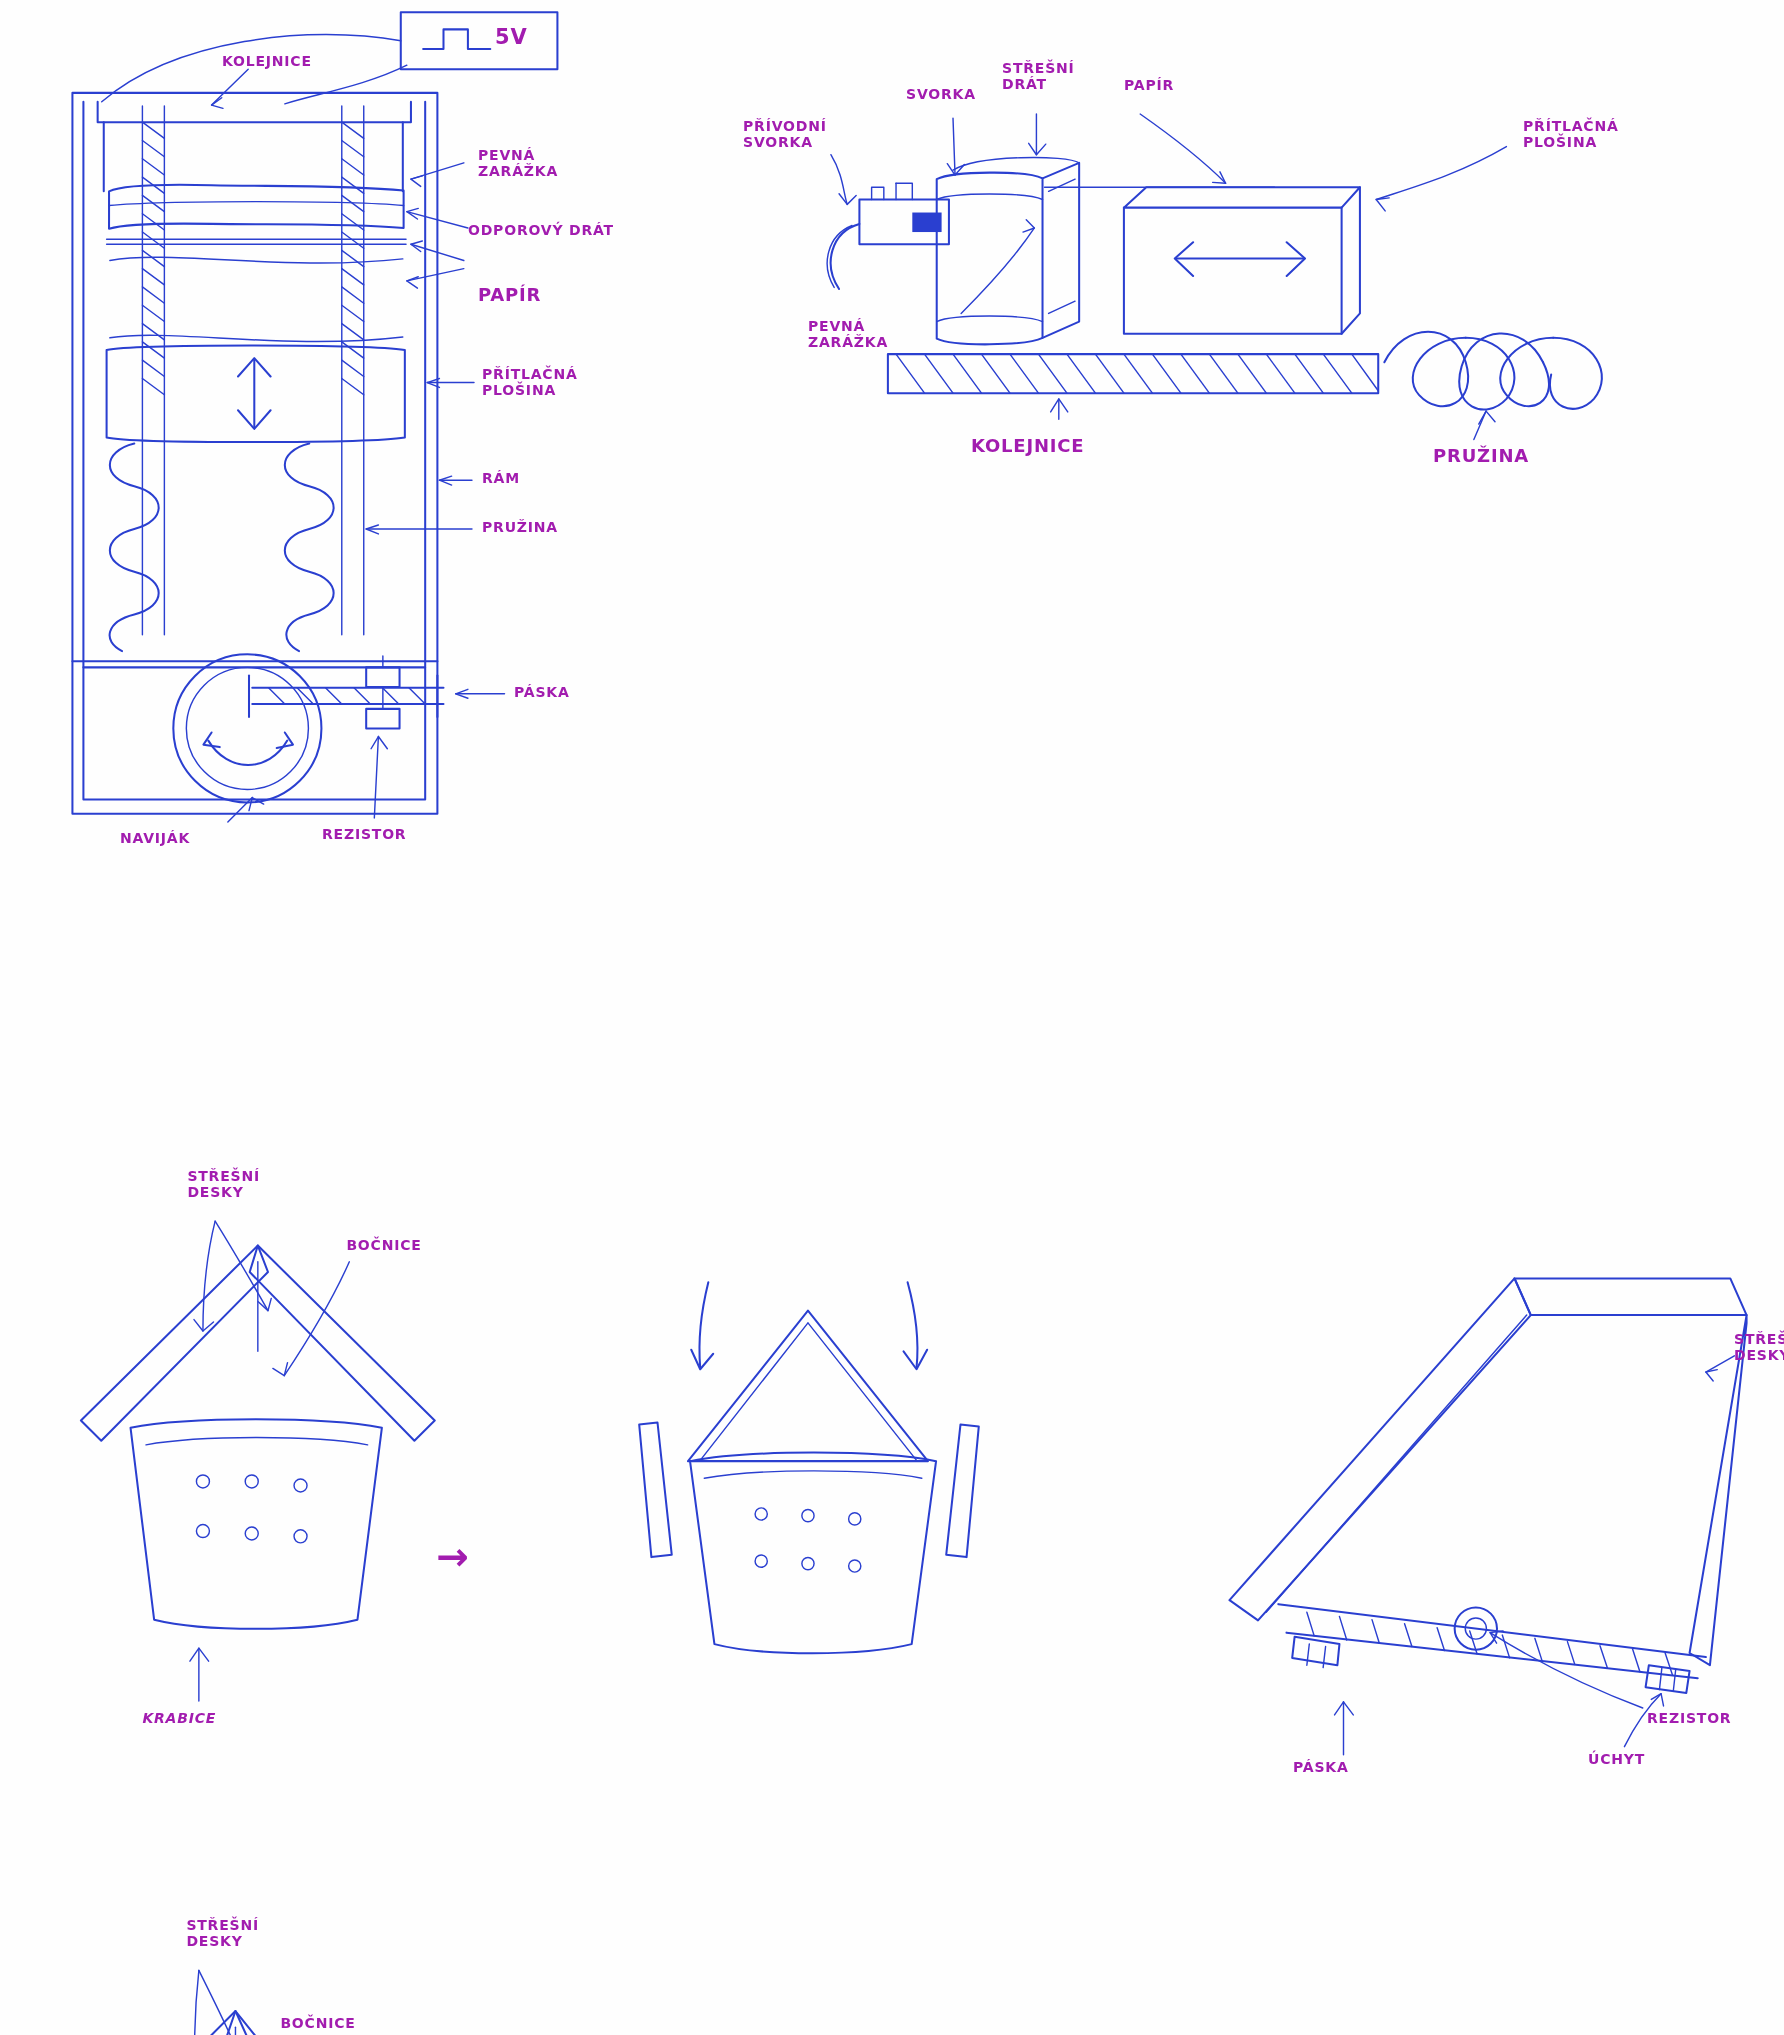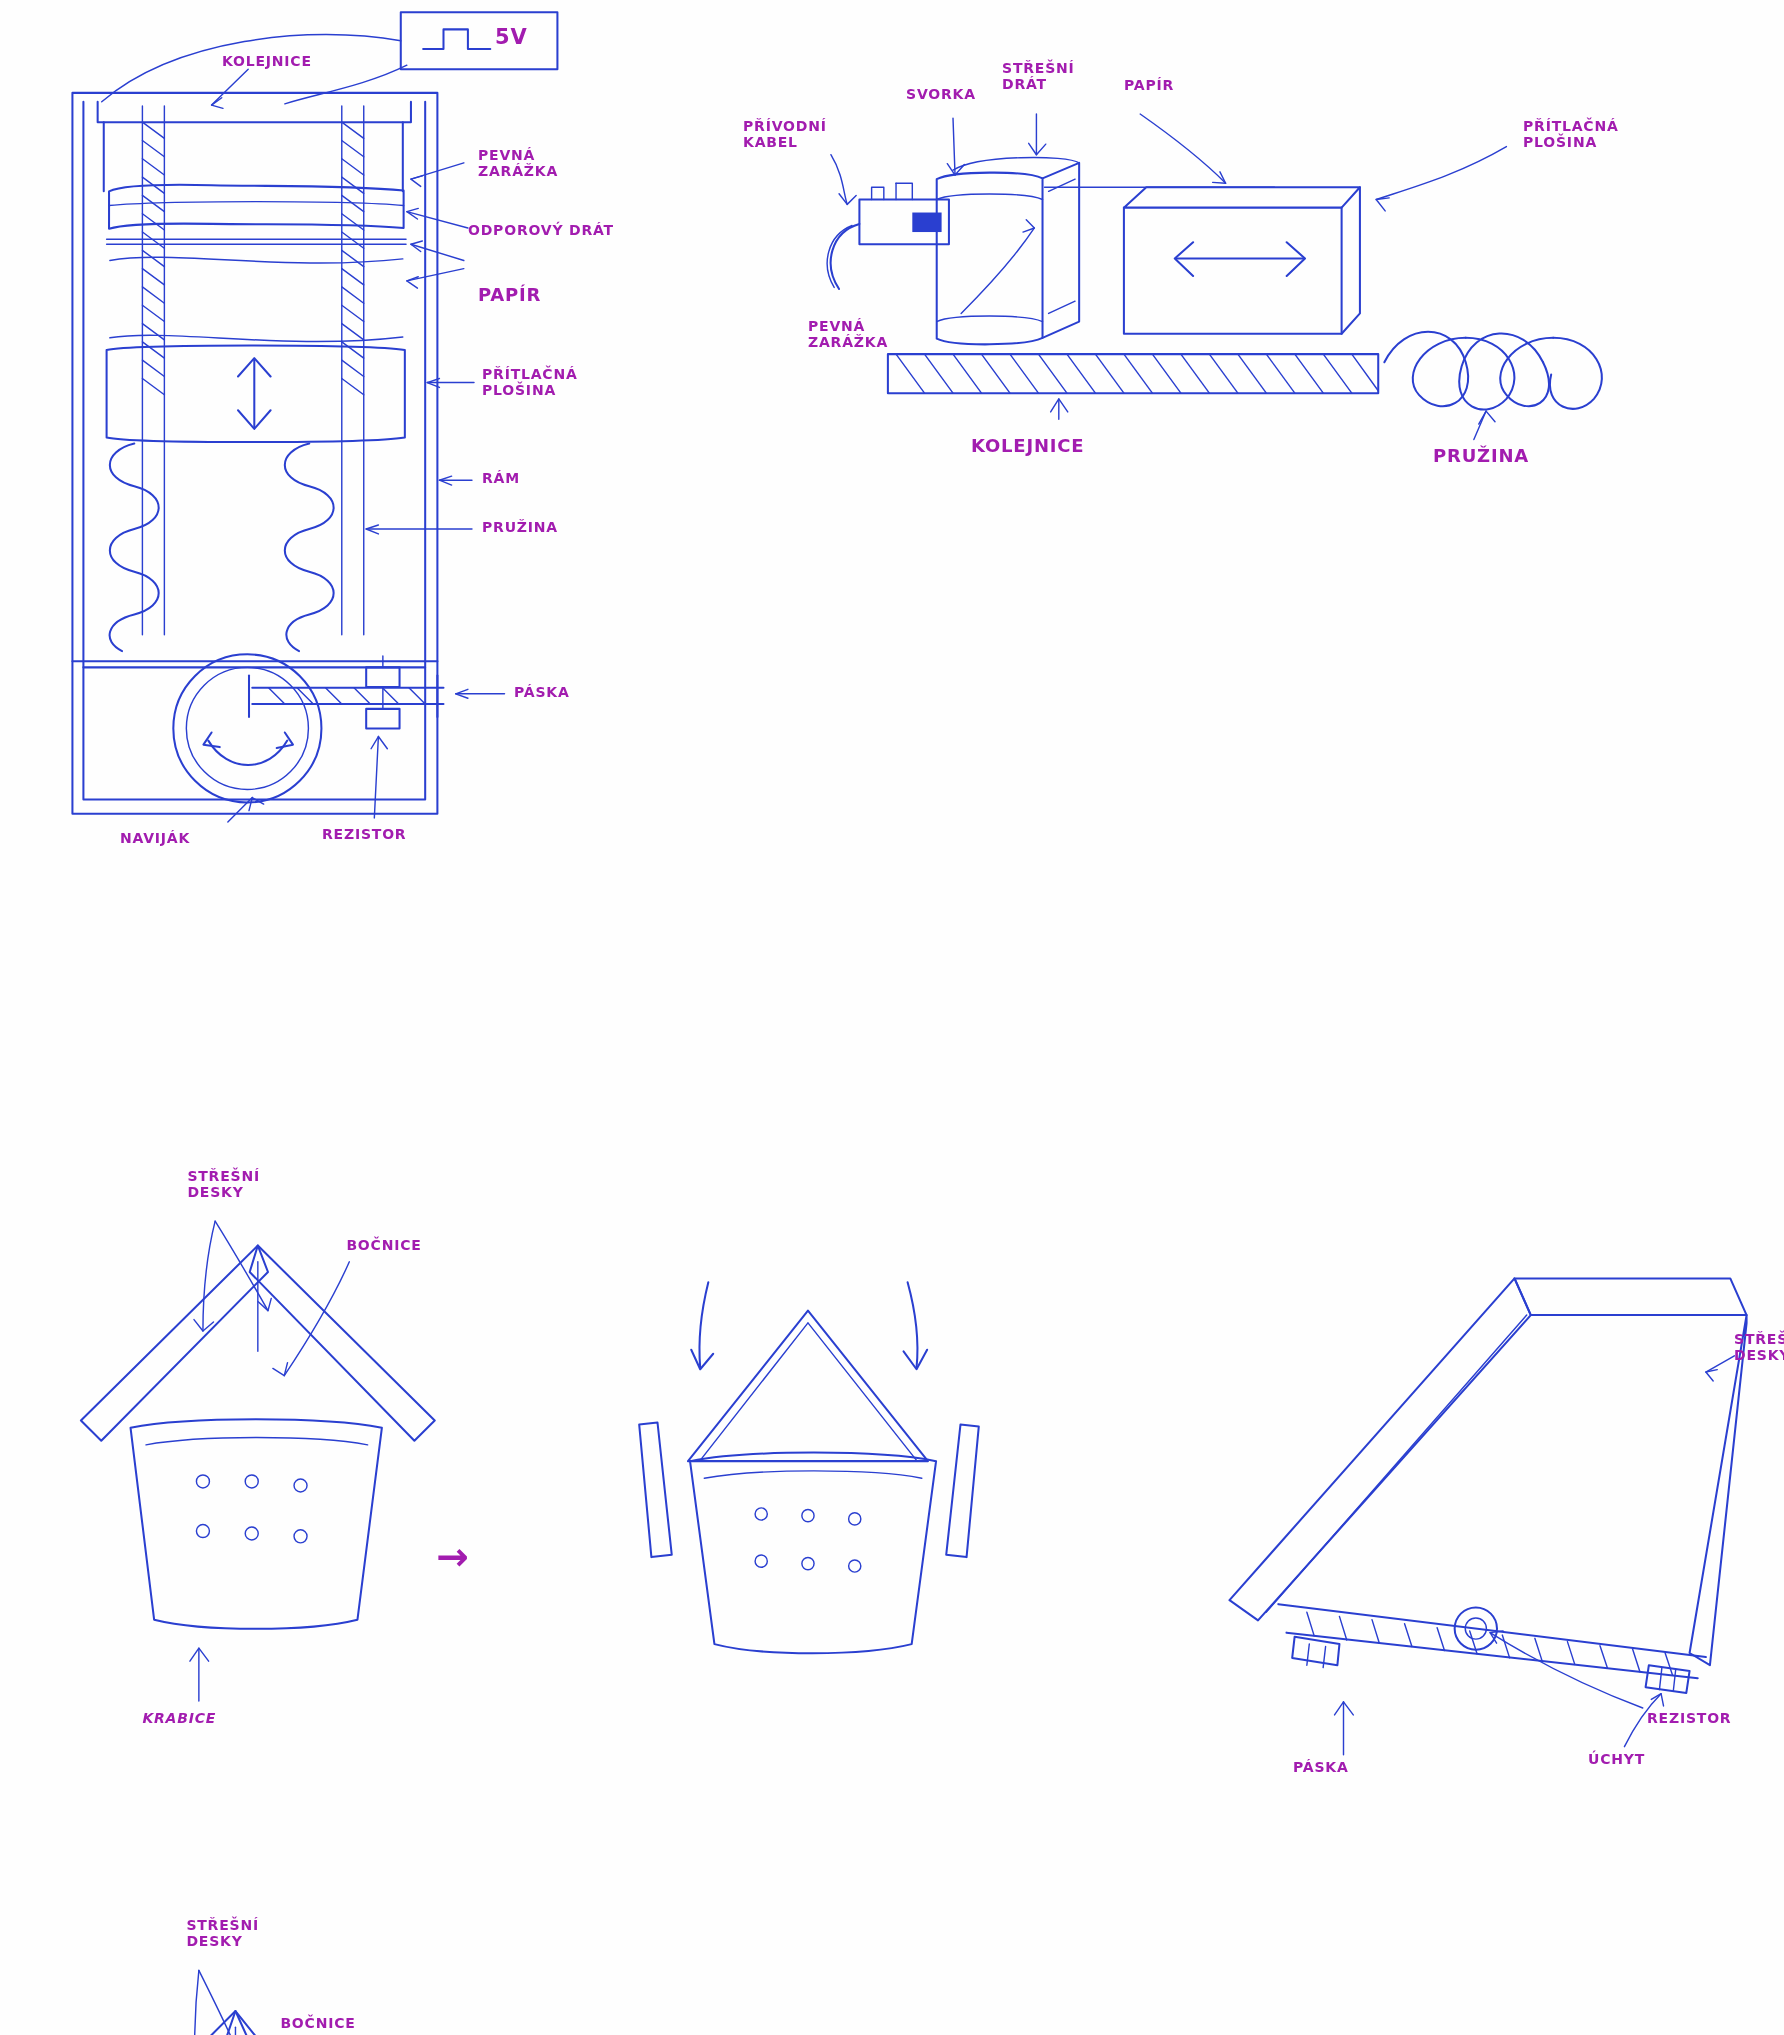--- a/index.html
+++ b/index.html
@@ -264,21 +264,21 @@
       </g>
     </svg>
 
     <div class="lbl" style="left:238px;top:33px;">SVORKA</div>
     <div class="lbl" style="left:334px;top:7.3px;">STŘEŠNÍ
 DRÁT</div>
     <div class="lbl" style="left:456px;top:24.4px;">PAPÍR</div>
     <div class="lbl" style="left:855px;top:65px;">PŘÍTLAČNÁ
 PLOŠINA</div>
     <div class="lbl" style="left:75px;top:65px;">PŘÍVODNÍ
-KABEL</div>
+SVORKA</div>
     <div class="lbl" style="left:140px;top:265px;">PEVNÁ
 ZARÁŽKA</div>
     <div class="lbl big" style="left:303px;top:383px;">KOLEJNICE</div>
     <div class="lbl big" style="left:765px;top:393px;">PRUŽINA</div>
   </div>
 
   <div class="region" style="left:24.4px;top:1160px;width:488px;height:651px;">
     <svg width="488" height="651" viewBox="0 0 1200 1600">
 
       <path class="ink" d="M575 210 L 140 640 L 190 690 L 600 275 Z"></path>

